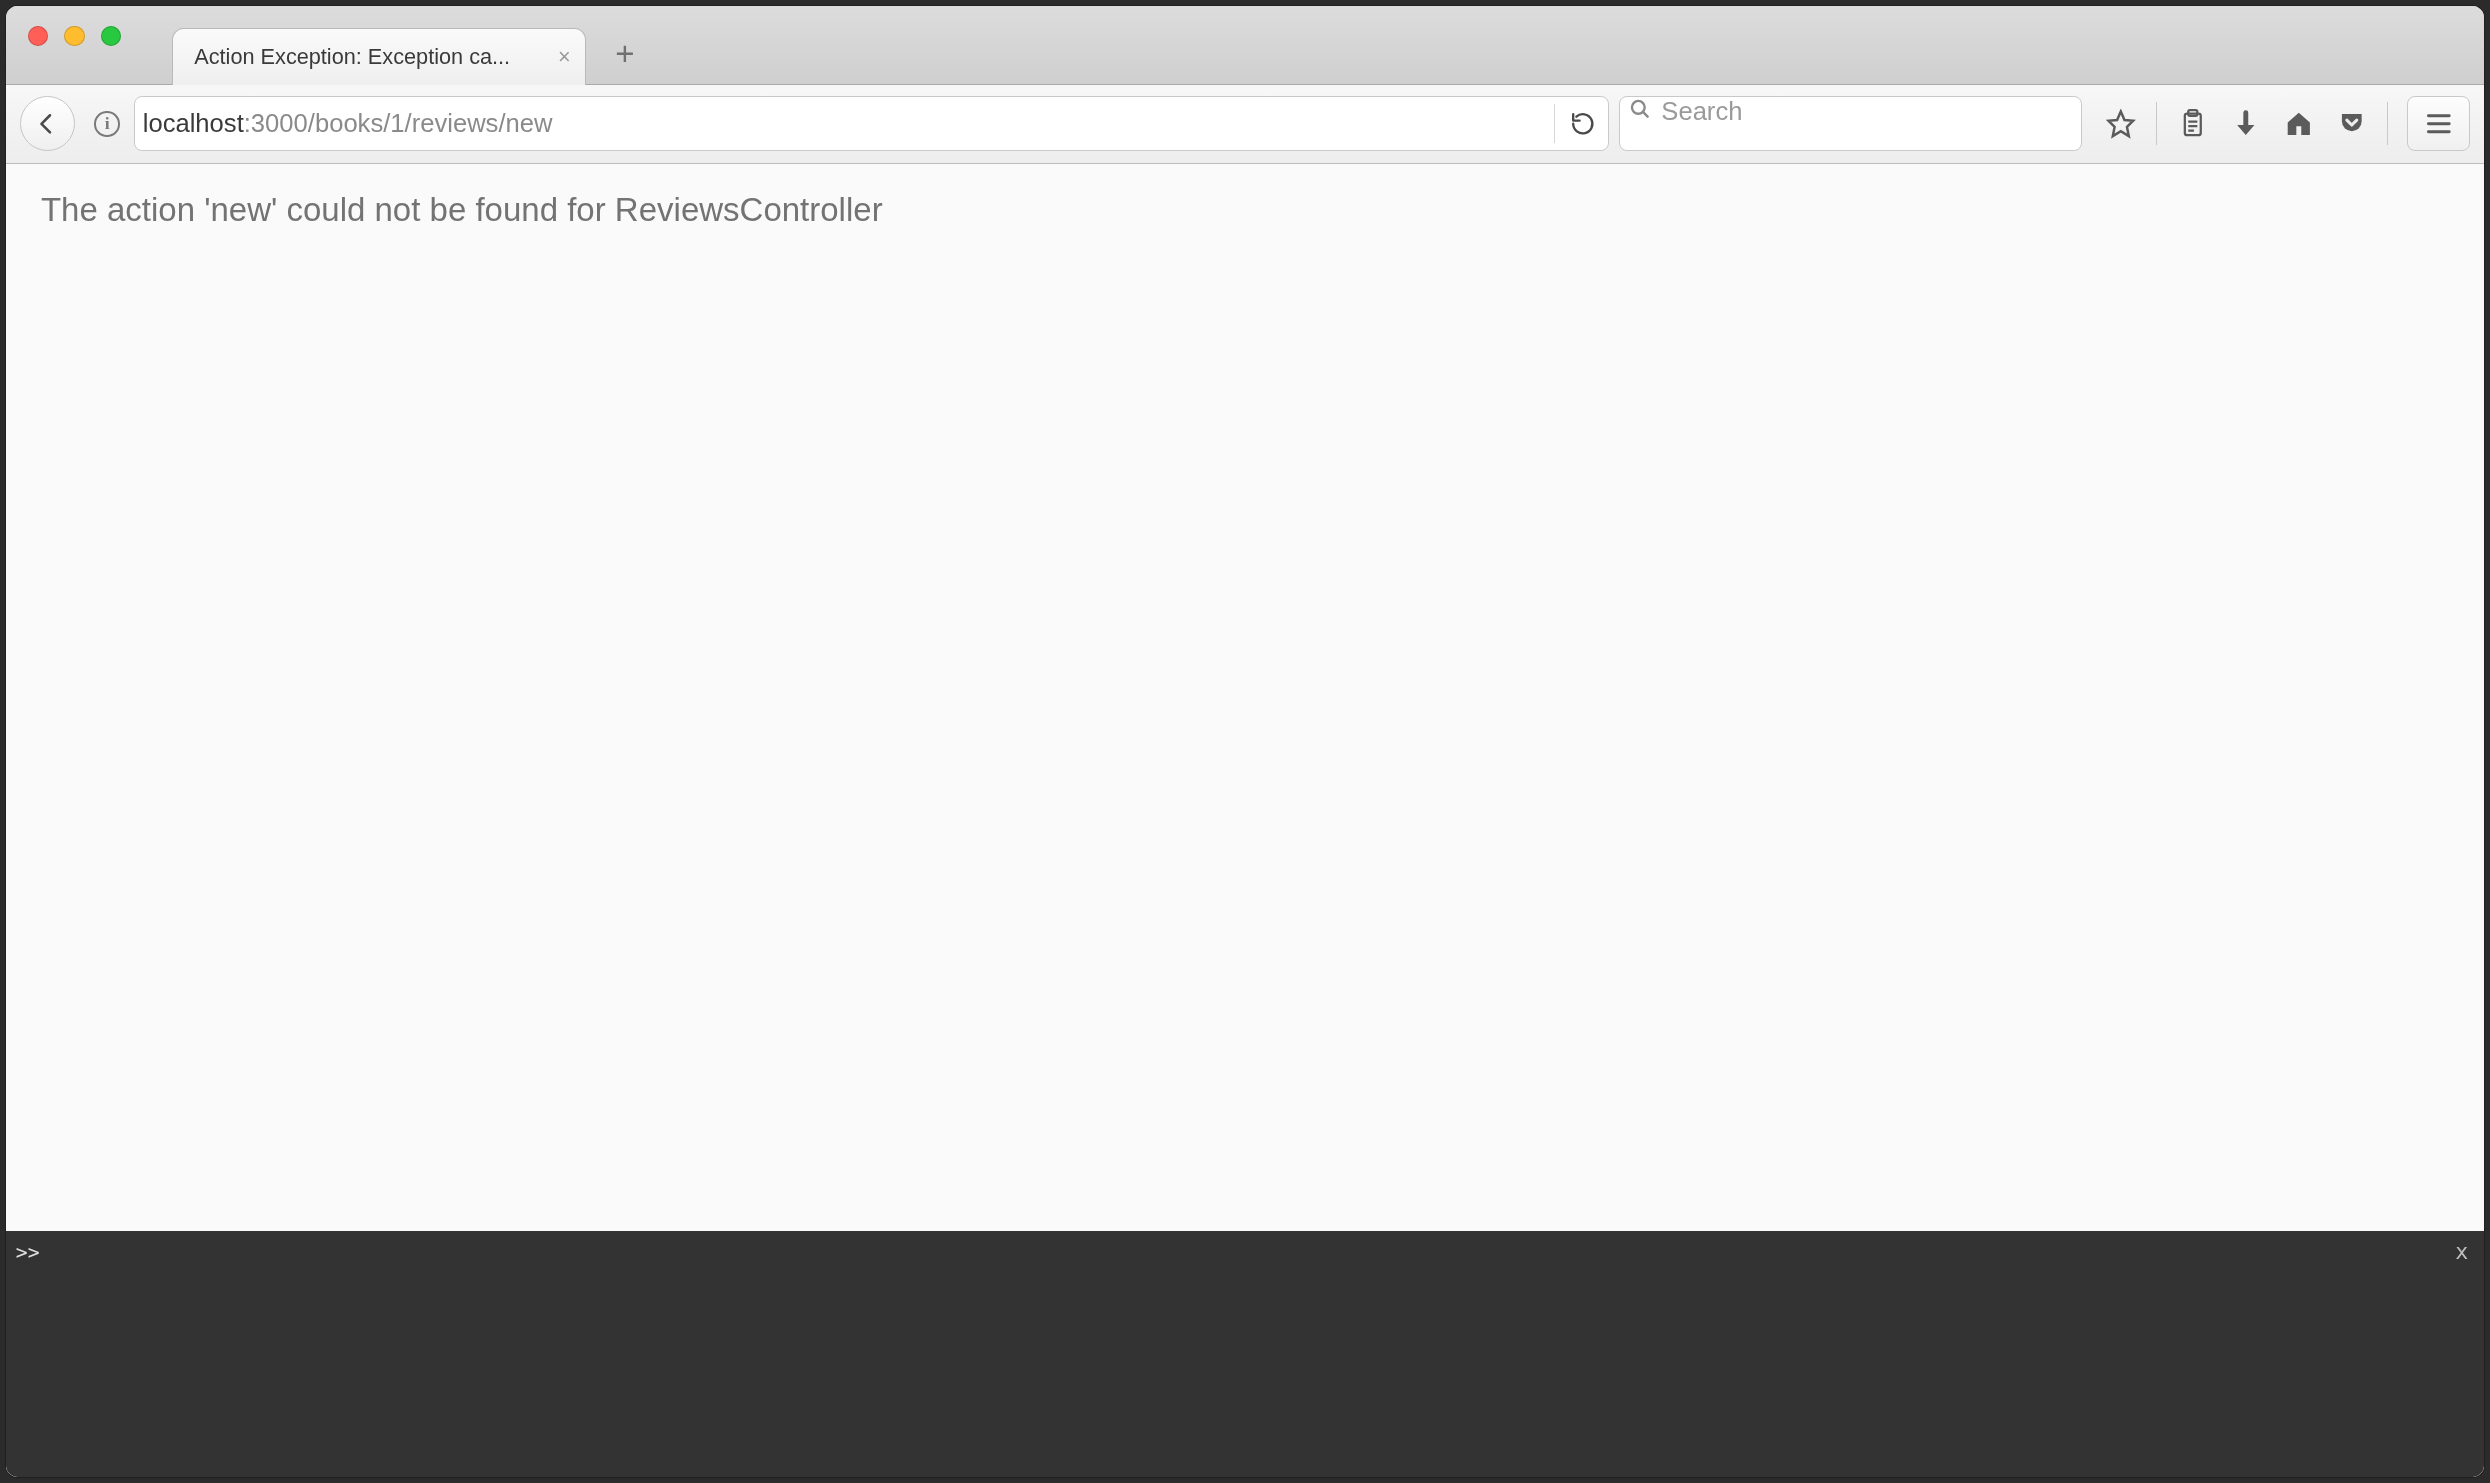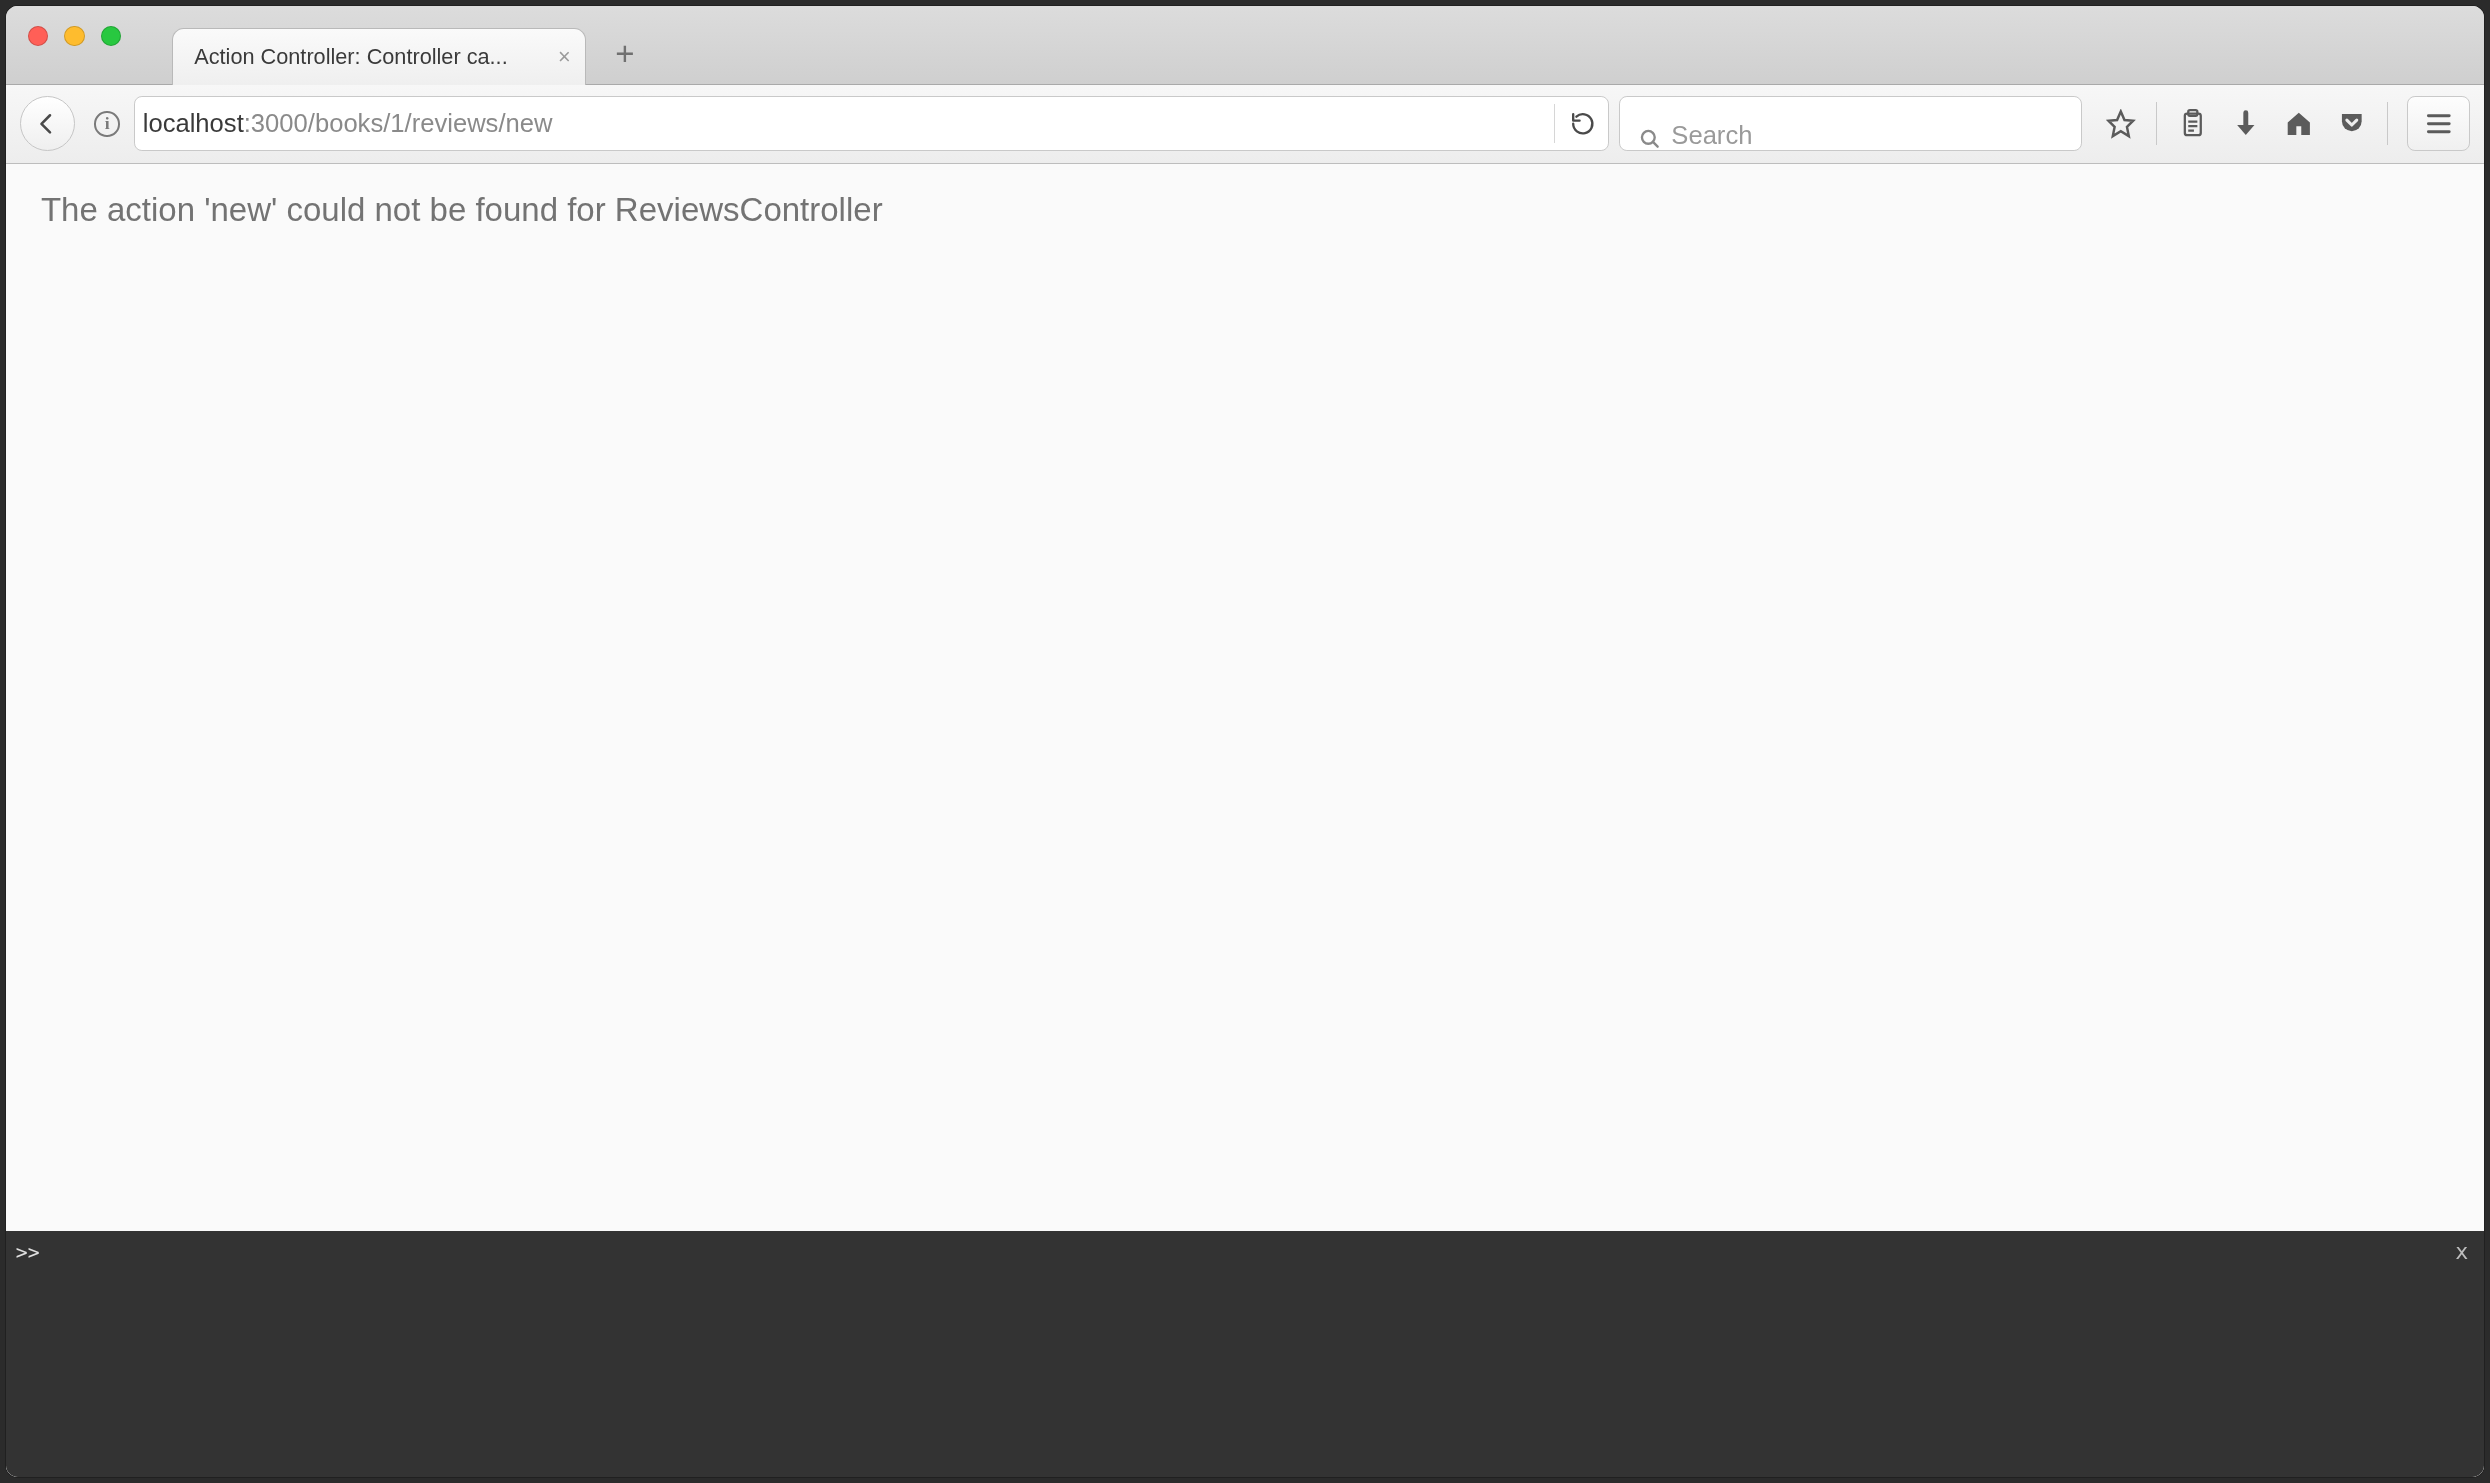--- a/index.html
+++ b/index.html
@@ -101,21 +101,21 @@
   .addr-text { font-size:25.6px; color:#7a7a7a; white-space:nowrap; }
   .addr-text .host { color:#3a3a3a; }
   .addr-text .port, .addr-text .path { color:#8a8a8a; }
   .addr-spacer { flex:1; }
   .divider { width:1px; height:39px; background:#d6d6d6; margin:0 5.9px; }
   .reload { width:27.6px; height:27.6px; display:flex; align-items:center; justify-content:center; cursor:pointer; }
 
   .searchbox {
     width: 463px; height:55px;
     background:#fff; border:1px solid #c9c9c9; border-radius:7.9px;
-    display:flex; align-items:flex-end; padding:0 18px; gap:9.9px;
+    display:flex; align-items:flex-start; padding:0 8px; gap:9.9px;
     color:#8f8f8f; font-size:25.6px;
   }
   .searchbox svg { flex:none; }
   .searchbox input {
     border:none; outline:none; font-size:25.6px; color:#333; width:100%;
   }
   .searchbox input::placeholder { color:#9a9a9a; }
 
   .icon-row { display:flex; align-items:center; gap:5.9px; margin-left:5.9px; }
   .tb-icon {
@@ -176,21 +176,21 @@
 <div class="window">
 
   <div class="titlebar">
     <div class="traffic">
       <div class="dot red"></div>
       <div class="dot yellow"></div>
       <div class="dot green"></div>
     </div>
     <div class="tabs">
       <div class="tab">
-        <span>Action Controller: Controller ca...</span>
+        <span>Action Exception: Exception ca...</span>
         <span class="close">×</span>
       </div>
       <div class="newtab">
         <span>+</span>
       </div>
     </div>
   </div>
 
   <div class="toolbar">
     <div class="circle-btn">

